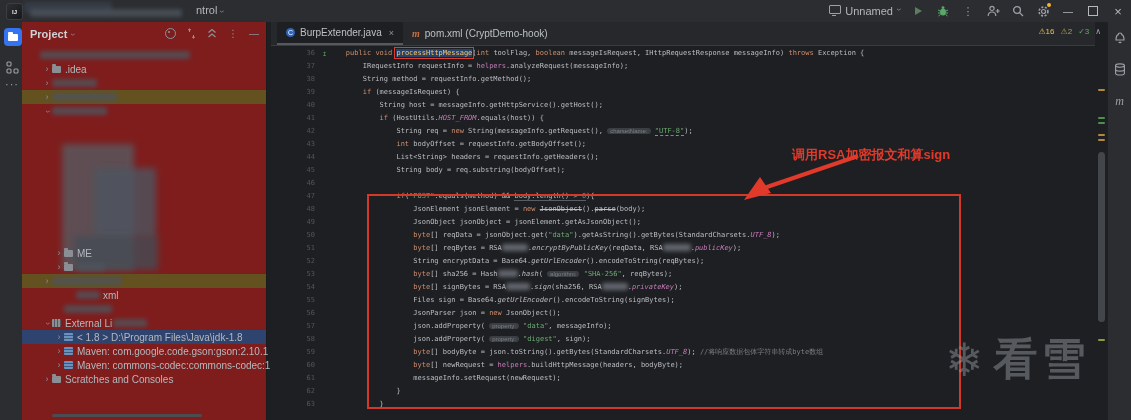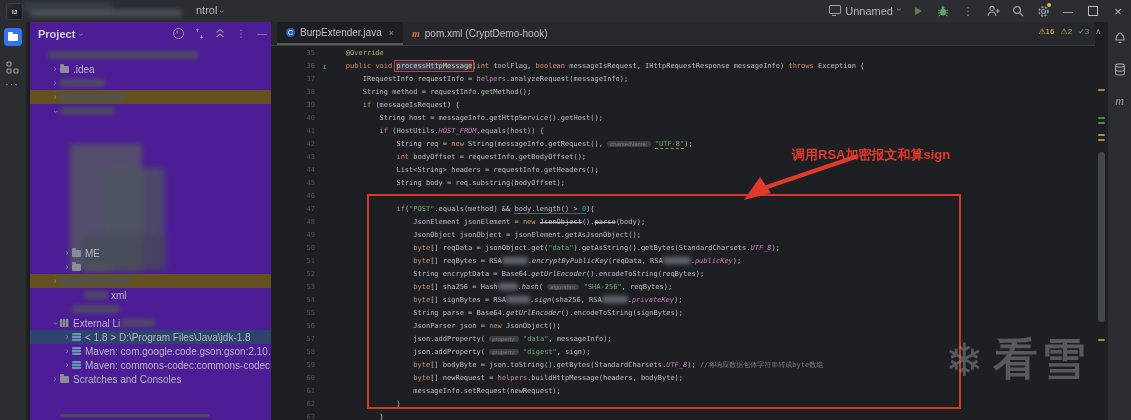--- a/index.html
+++ b/index.html
@@ -28,21 +28,21 @@
   .maxbox{width:8px;height:8px;border:1.2px solid #b6b8bb;}
   
   #lstrip{position:absolute;left:0;top:22px;width:26px;height:398px;background:#2b2d30;border-right:1px solid #1f2023;}
   #proj-btn{position:absolute;left:4px;top:6px;width:18px;height:18px;border-radius:4px;background:#3574f0;
             display:flex;align-items:center;justify-content:center;}
   .folder-glyph{width:10px;height:7px;background:#fff;border-radius:1px;position:relative;}
   .folder-glyph:before{content:'';position:absolute;top:-2px;left:0;width:5px;height:2px;background:inherit;border-radius:1px 1px 0 0;}
   #struct-btn{position:absolute;left:6px;top:38px;}
   #more-btn{position:absolute;left:5px;top:56px;color:#9da0a8;font-size:11px;letter-spacing:1px;}
   
-  #ppanel{position:absolute;left:30px;top:22px;width:244px;height:398px;background:#4c1d95;border-right:1px solid #1a1b1d;}
+  #ppanel{position:absolute;left:22px;top:22px;width:244px;height:398px;background:#7f1d1d;border-right:1px solid #1a1b1d;}
   #phead{position:absolute;left:0;top:0;width:100%;height:24px;display:flex;align-items:center;padding-left:8px;box-sizing:border-box;}
   #phead .title{font-size:11px;font-weight:bold;color:#cfd1d4;margin-right:4px;}
   #phead-ics{position:absolute;right:6px;top:5px;display:flex;gap:9px;align-items:center;color:#8e9298;}
   .ph-ic{width:12px;height:12px;display:flex;align-items:center;justify-content:center;font-size:10px;}
   .target{width:9px;height:9px;border:1.2px solid #8e9298;border-radius:50%;position:relative;}
   .target:after{content:'';position:absolute;left:2.5px;top:2.5px;width:2px;height:2px;border-radius:50%;background:#8e9298;}
   #ptree{position:absolute;left:0;top:26px;width:100%;height:360px;font-size:10px;color:#b4b8bd;}
   .trow{position:relative;height:14px;display:flex;align-items:center;white-space:nowrap;}
   .trow.hl-orange{background:#63511f;}
   .trow.hl-blue{background:#2e436e;}
@@ -279,24 +279,20 @@
           <span>BurpExtender.java</span>
           <span class="tab-close">×</span>
         </div>
         <div class="tab">
           <span class="ico-maven">m</span>
           <span>pom.xml (CryptDemo-hook)</span>
         </div>
       </div>
     <div id="code">
         <div class="cl">
-          <span class="gut">35</span>
-          <span class="ct">    <span class="tk-ann">@Override</span></span>
-        </div>
-        <div class="cl">
           <span class="gut">36<span class="ovr">↥</span></span>
           <span class="ct">    <span class="tk-kw">public </span><span class="tk-kw">void </span><span class="tk-decl">processHttpMessage</span><span class="tk-pl">(</span><span class="tk-kw">int </span><span class="tk-pl">toolFlag, </span><span class="tk-kw">boolean </span><span class="tk-pl">messageIsRequest, IHttpRequestResponse messageInfo) </span><span class="tk-kw">throws </span><span class="tk-pl">Exception {</span></span>
         </div>
         <div class="cl">
           <span class="gut">37</span>
           <span class="ct">        <span class="tk-pl">IRequestInfo requestInfo = </span><span class="tk-fd">helpers</span><span class="tk-pl">.analyzeRequest(messageInfo);</span></span>
         </div>
         <div class="cl">
           <span class="gut">38</span>
           <span class="ct">        <span class="tk-pl">String method = requestInfo.getMethod();</span></span>
@@ -360,21 +356,21 @@
         <div class="cl">
           <span class="gut">53</span>
           <span class="ct">                    <span class="tk-kw">byte</span><span class="tk-pl">[] sha256 = Hash</span><span class="cblur" style="width: 20px;"></span><span class="tk-pl">.</span><span class="tk-sm">hash</span><span class="tk-pl">( </span><span class="pill">algorithm:</span><span class="tk-pl"> </span><span class="tk-st">"SHA-256"</span><span class="tk-pl">, reqBytes);</span></span>
         </div>
         <div class="cl">
           <span class="gut">54</span>
           <span class="ct">                    <span class="tk-kw">byte</span><span class="tk-pl">[] signBytes = RSA</span><span class="cblur" style="width: 24px;"></span><span class="tk-pl">.</span><span class="tk-sm">sign</span><span class="tk-pl">(sha256, RSA</span><span class="cblur" style="width: 26px;"></span><span class="tk-pl">.</span><span class="tk-sf">privateKey</span><span class="tk-pl">);</span></span>
         </div>
         <div class="cl">
           <span class="gut">55</span>
-          <span class="ct">                    <span class="tk-pl">String parse = Base64.</span><span class="tk-sm">getUrlEncoder</span><span class="tk-pl">().encodeToString(signBytes);</span></span>
+          <span class="ct">                    <span class="tk-pl">Files sign = Base64.</span><span class="tk-sm">getUrlEncoder</span><span class="tk-pl">().encodeToString(signBytes);</span></span>
         </div>
         <div class="cl">
           <span class="gut">56</span>
           <span class="ct">                    <span class="tk-pl">JsonParser json = </span><span class="tk-kw">new </span><span class="tk-pl">JsonObject();</span></span>
         </div>
         <div class="cl">
           <span class="gut">57</span>
           <span class="ct">                    <span class="tk-pl">json.addProperty( </span><span class="pill">property:</span><span class="tk-pl"> </span><span class="tk-st">"data"</span><span class="tk-pl">, messageInfo);</span></span>
         </div>
         <div class="cl">

